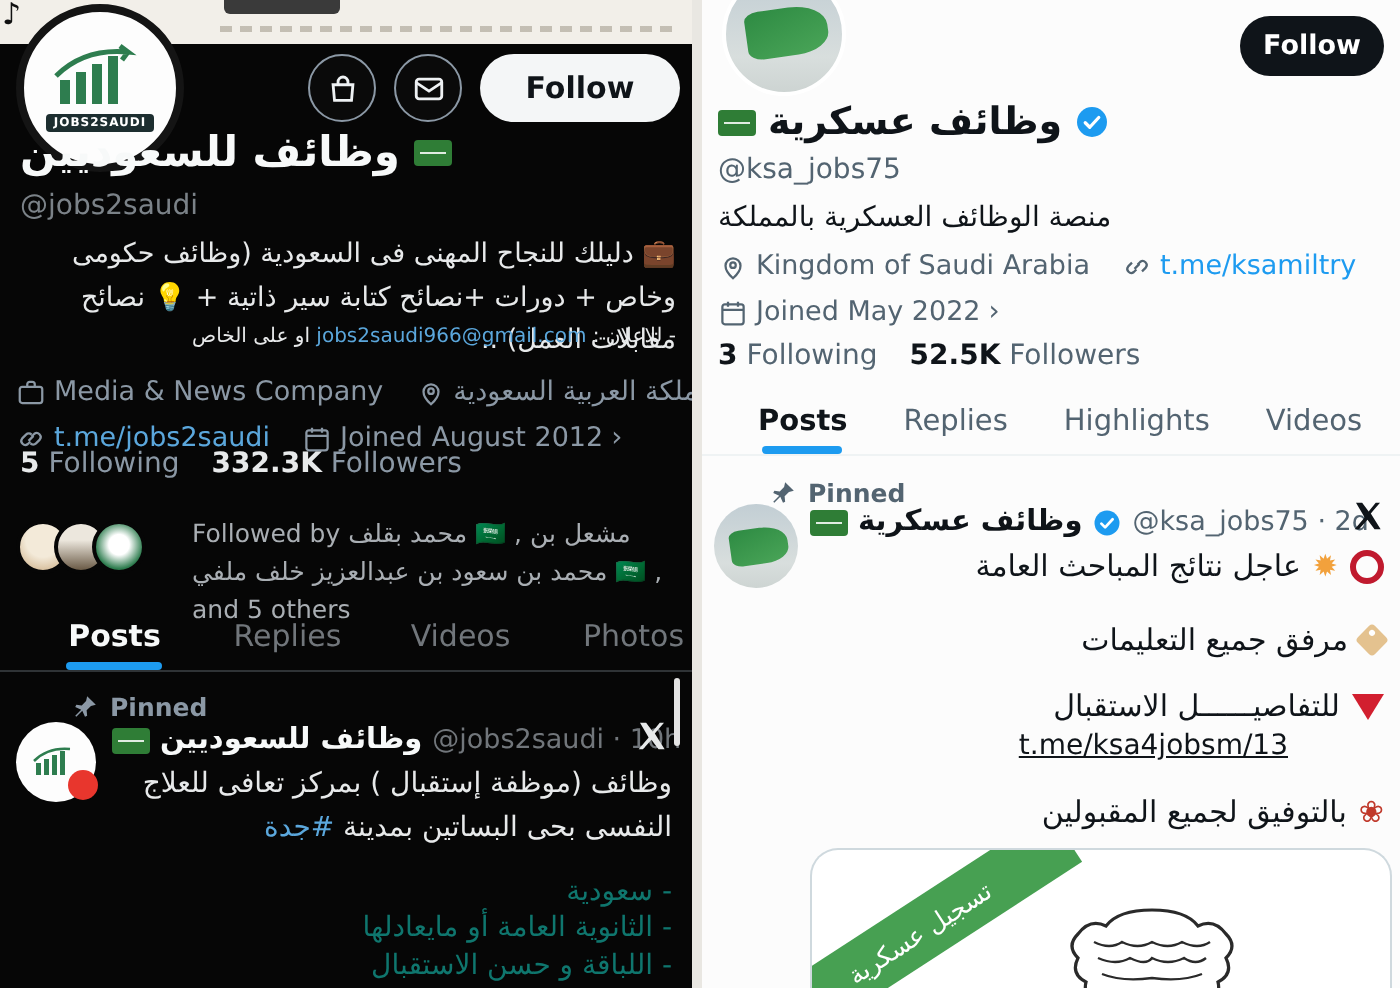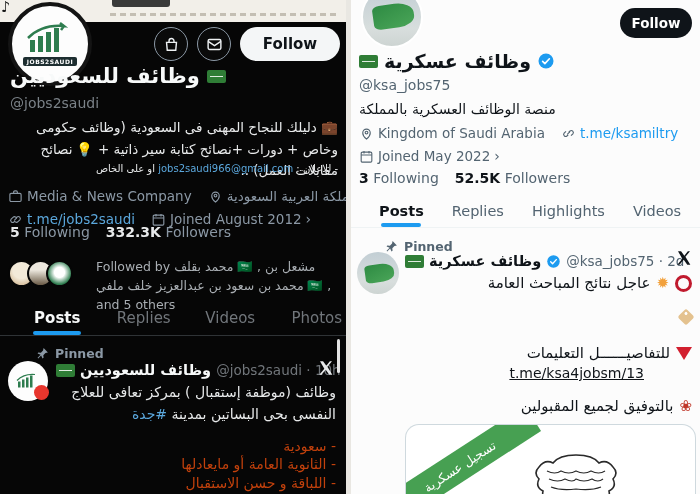--- a/index.html
+++ b/index.html
@@ -77,21 +77,21 @@
   .t-name-l { font-weight:bold; font-size:14.5px; color:#f7f9f9; }
   .t-meta { color:#71767b; font-size:13.5px; }
   .x-logo { color:#e7e9ea; }
   .x-l { right:12px; top:360px; }
   .tweet-text-l { left:12px; top:382px; width:324px; direction:rtl; text-align:right;
     font-size:14px; line-height:1.55; color:#e7e9ea; }
   .reddot { display:inline-block; width:15px; height:15px; border-radius:50%;
     background:#e8362d; position:absolute; left:22px; top:3px; }
   .hashtag { color:#5ba7dc; }
   .req-l { left:12px; top:437px; width:324px; direction:rtl; text-align:right;
-    font-size:14px; line-height:1.32; color:#c2410c; }
+    font-size:14px; line-height:1.32; color:#0f766e; }
   .scrollbar-l { right:6px; top:339px; width:3px; height:34px; border-radius:2px; background:#e4e4e4; }
 
   
   .avatar-r { left:10px; top:-14px; width:62px; height:62px; border-radius:50%;
     background:linear-gradient(180deg,#c2ced4 0%,#d8dedd 70%,#cdd4d2 100%);
     overflow:hidden; border:2px solid #fff; }
   .avatar-r .flagwave, .t-avatar-r .flagwave { position:absolute; left:18%; top:28%; width:70%; height:42%;
     background:linear-gradient(160deg,#2e8b43,#4aa558); border-radius:18% 45% 40% 20%; transform:rotate(-8deg); }
   .follow-right { right:8px; top:8px; width:72px; height:30px; border-radius:15px; background:#0f1419;
     color:#fff; font-weight:bold; font-size:13.5px; display:flex; align-items:center; justify-content:center; }
@@ -394,24 +394,25 @@
         </svg>
     </div>
 
     <div class="rline rline1">
       <span class="ring"></span>
       <span class="burst">✹</span>
       <span>عاجل نتائج المباحث العامة</span>
     </div>
     <div class="rline rline2">
       <span class="tagicon"></span>
+      <span>مرفق جميع التعليمات</span>
     </div>
     <div class="rline rline3">
       <span class="tri-down"></span>
-      <span>للتفاصيــــــل التعليمات</span>
+      <span>للتفاصيــــــل الاستقبال</span>
     </div>
     <div class="rline rlink link-blue-r">t.me/ksa4jobsm/13</div>
     <div class="rline rline4">
       <span class="rose">❀</span>
       <span>بالتوفيق لجميع المقبولين</span>
     </div>
 
     <div class="abs media-card">
       <div class="ribbon">تسجيل عسكرية</div>
       <svg class="emblem" width="110" height="50" viewBox="0 0 110 50" fill="none" stroke="#2a2a2a">

